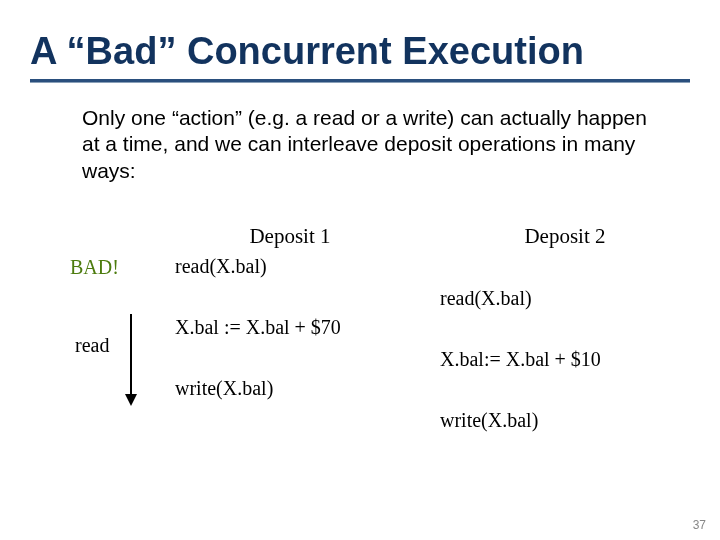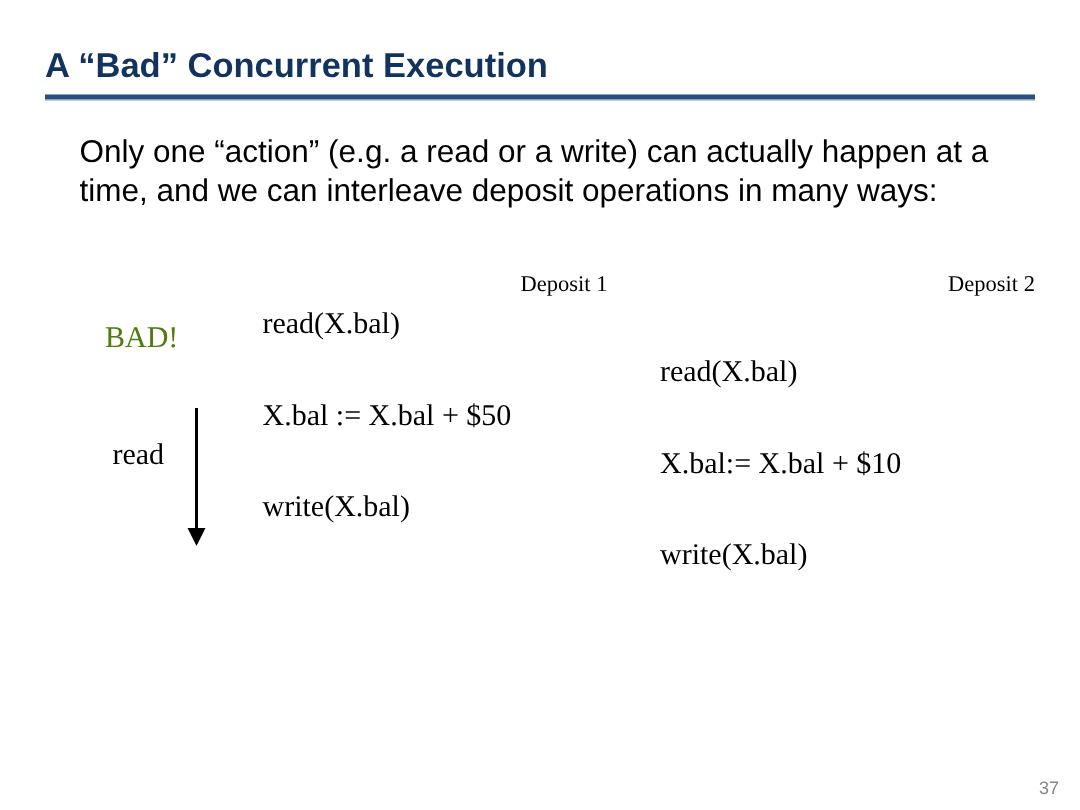--- a/index.html
+++ b/index.html
@@ -6,37 +6,37 @@
   body {
     width: 720px;
     height: 540px;
     background: #ffffff;
     font-family: Georgia, 'Times New Roman', serif;
     position: relative;
     padding: 30px 30px 0 30px;
   }
   .title {
     font-family: 'Gill Sans', 'Gill Sans MT', 'Trebuchet MS', Arial, sans-serif;
-    font-size: 23px;
+    font-size: 38px;
     font-weight: bold;
     color: #12335e;
     margin-bottom: 6px;
   }
   .rule {
     height: 0;
     border-top: 3px solid #2a4f7d;
     border-bottom: 1px solid #8aa0b8;
     margin-bottom: 22px;
   }
   .body-text {
     font-family: 'Gill Sans', 'Gill Sans MT', 'Trebuchet MS', Arial, sans-serif;
     font-size: 21px;
     color: #000;
     line-height: 1.25;
-    margin-left: 23px;
+    margin-left: 52px;
     margin-right: 20px;
     margin-bottom: 40px;
   }
   .content-area {
     position: relative;
     height: 280px;
   }
   .bad-label {
     position: absolute;
     left: 40px;
@@ -73,23 +73,23 @@
   }
   .col {
     position: absolute;
     font-family: Georgia, 'Times New Roman', serif;
     font-size: 20px;
     color: #000;
   }
   .col1 { left: 145px; top: 0; width: 230px; }
   .col2 { left: 410px; top: 0; width: 250px; }
   .col-header {
-    text-align: right;
+    text-align: center;
     margin-bottom: 6px;
-    font-size: 15px;
+    font-size: 21px;
   }
   .op {
     margin-bottom: 6px;
     white-space: nowrap;
   }
   .spacer { height: 32px; }
   .page-num {
     position: absolute;
     right: 14px;
     bottom: 8px;
@@ -113,21 +113,21 @@
 
   <div class="arrow">
     <div class="arrow-line"></div>
     <div class="arrow-head"></div>
   </div>
 
   <div class="col col1">
     <div class="col-header">Deposit 1</div>
     <div class="op">read(X.bal)</div>
     <div class="spacer"></div>
-    <div class="op">X.bal := X.bal + $50</div>
+    <div class="op">X.bal := X.bal + $70</div>
     <div class="spacer"></div>
     <div class="op">write(X.bal)</div>
   </div>
 
   <div class="col col2">
     <div class="col-header">Deposit 2</div>
     <div class="spacer"></div>
     <div class="op">read(X.bal)</div>
     <div class="spacer"></div>
     <div class="op">X.bal:= X.bal + $10</div>

